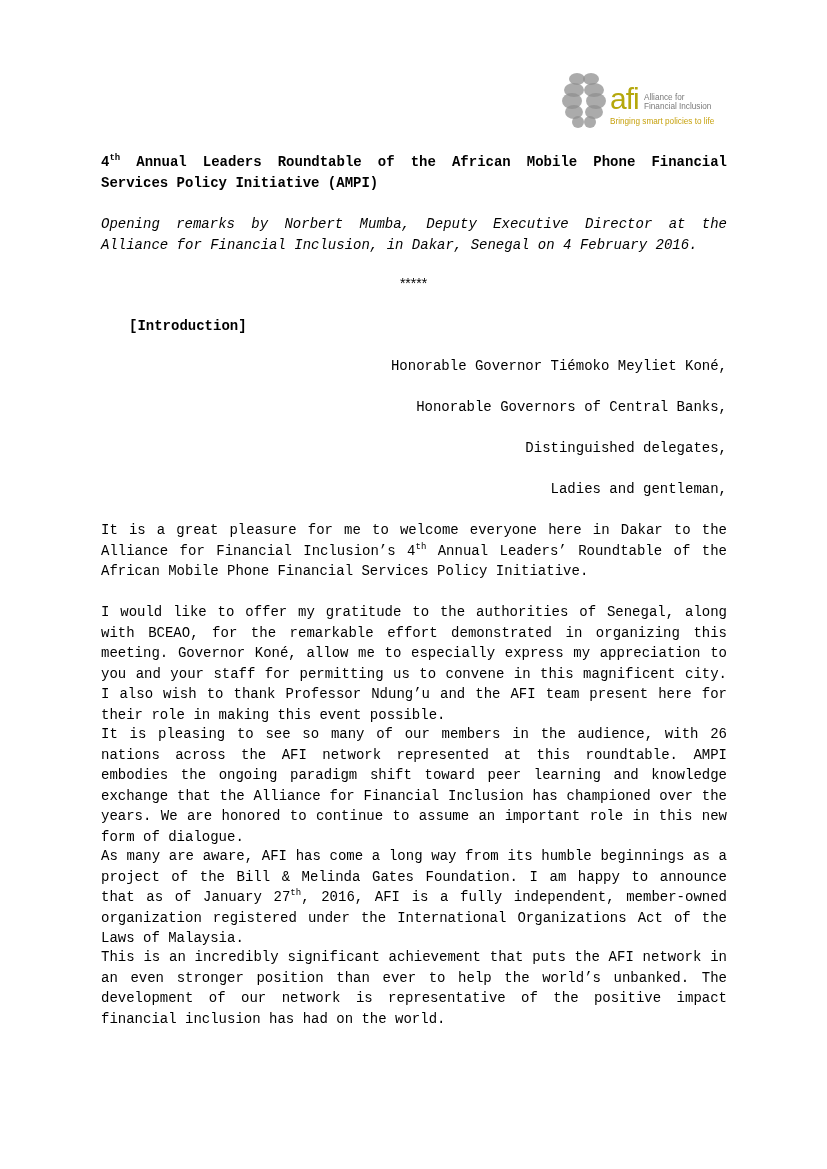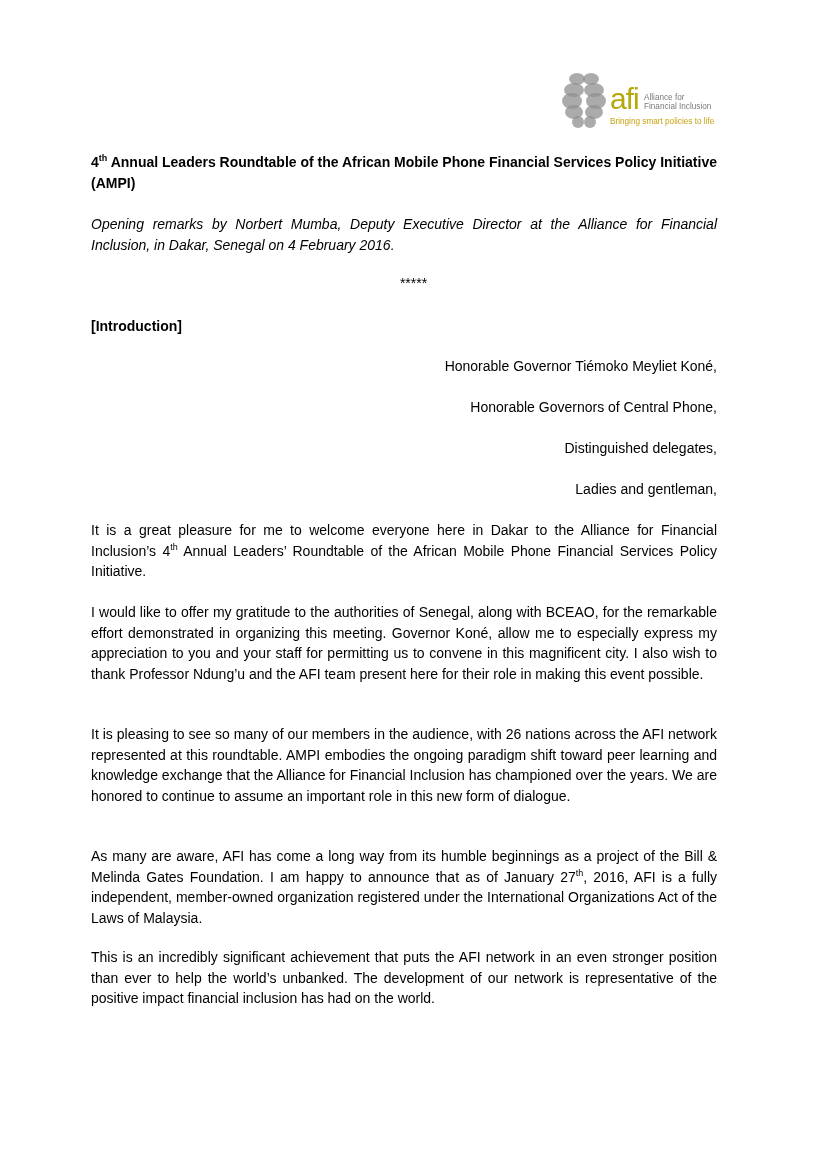--- a/index.html
+++ b/index.html
@@ -9,26 +9,26 @@
 
   
   .logo { position: absolute; left: 560px; top: 72px; width: 170px; height: 58px; }
   .logo-mark { position: absolute; left: 2px; top: 0; width: 44px; height: 58px; }
   .logo-afi { position: absolute; left: 50px; top: 12px; font-family: "Liberation Sans", sans-serif;
               font-size: 30px; line-height: 30px; color: #b5a80c; letter-spacing: -1px; }
   .logo-name { position: absolute; left: 84px; top: 21px; font-size: 8.2px; line-height: 9px; color: #7a7a7a; }
   .logo-tag { position: absolute; left: 50px; top: 45px; font-size: 8.2px; line-height: 10px; color: #c7a20f; white-space: nowrap; }
 
   
-  .text { position: absolute; left: 91px; width: 626px; font-family: Liberation Sans, sans-serif;
+  .text { position: absolute; left: 101px; width: 626px; font-family: Liberation Mono, monospace;
           font-size: 14px; line-height: 20.5px; text-align: justify; }
   .title { top: 152px; font-weight: bold; font-size: 14px; letter-spacing: 0; }
   .subtitle { top: 214px; font-style: italic; }
   .stars { position: absolute; top: 275px; left: 0; width: 827px; text-align: center; font-size: 14px; }
-  .heading { top: 316px; font-weight: bold; }
+  .heading { top: 316px; font-weight: bold; margin-left: 28px; }
   .salute { text-align: right; }
   sup { font-size: 9px; line-height: 0; vertical-align: super; }
   .justify-last { text-align-last: left; }
 </style>
 </head>
 <body>
 
 <div class="page">
 
   <div class="logo">
@@ -56,21 +56,21 @@
 
   <div class="text title"><span>4</span><sup>th</sup><span> Annual Leaders Roundtable of the African Mobile Phone Financial Services Policy Initiative (AMPI)</span></div>
 
   <div class="text subtitle">Opening remarks by Norbert Mumba, Deputy Executive Director at the Alliance for Financial Inclusion, in Dakar, Senegal on 4 February 2016.</div>
 
   <div class="stars">*****</div>
 
   <div class="text heading">[Introduction]</div>
 
   <div class="text salute" style="top:356px">Honorable Governor Tiémoko Meyliet Koné,</div>
-  <div class="text salute" style="top:397px">Honorable Governors of Central Phone,</div>
+  <div class="text salute" style="top:397px">Honorable Governors of Central Banks,</div>
   <div class="text salute" style="top:438px">Distinguished delegates,</div>
   <div class="text salute" style="top:479px">Ladies and gentleman,</div>
 
   <div class="text justify-last" style="top:520px"><span>It is a great pleasure for me to welcome everyone here in Dakar to the Alliance for Financial Inclusion’s 4</span><sup>th</sup><span> Annual Leaders’ Roundtable of the African Mobile Phone Financial Services Policy Initiative.</span></div>
 
   <div class="text justify-last" style="top:602px">I would like to offer my gratitude to the authorities of Senegal, along with BCEAO, for the remarkable effort demonstrated in organizing this meeting. Governor Koné, allow me to especially express my appreciation to you and your staff for permitting us to convene in this magnificent city. I also wish to thank Professor Ndung’u and the AFI team present here for their role in making this event possible.</div>
 
   <div class="text justify-last" style="top:724px">It is pleasing to see so many of our members in the audience, with 26 nations across the AFI network represented at this roundtable. AMPI embodies the ongoing paradigm shift toward peer learning and knowledge exchange that the Alliance for Financial Inclusion has championed over the years. We are honored to continue to assume an important role in this new form of dialogue.</div>
 
   <div class="text justify-last" style="top:846px"><span>As many are aware, AFI has come a long way from its humble beginnings as a project of the Bill &amp; Melinda Gates Foundation. I am happy to announce that as of January 27</span><sup>th</sup><span>, 2016, AFI is a fully independent, member-owned organization registered under the International Organizations Act of the Laws of Malaysia.</span></div>

